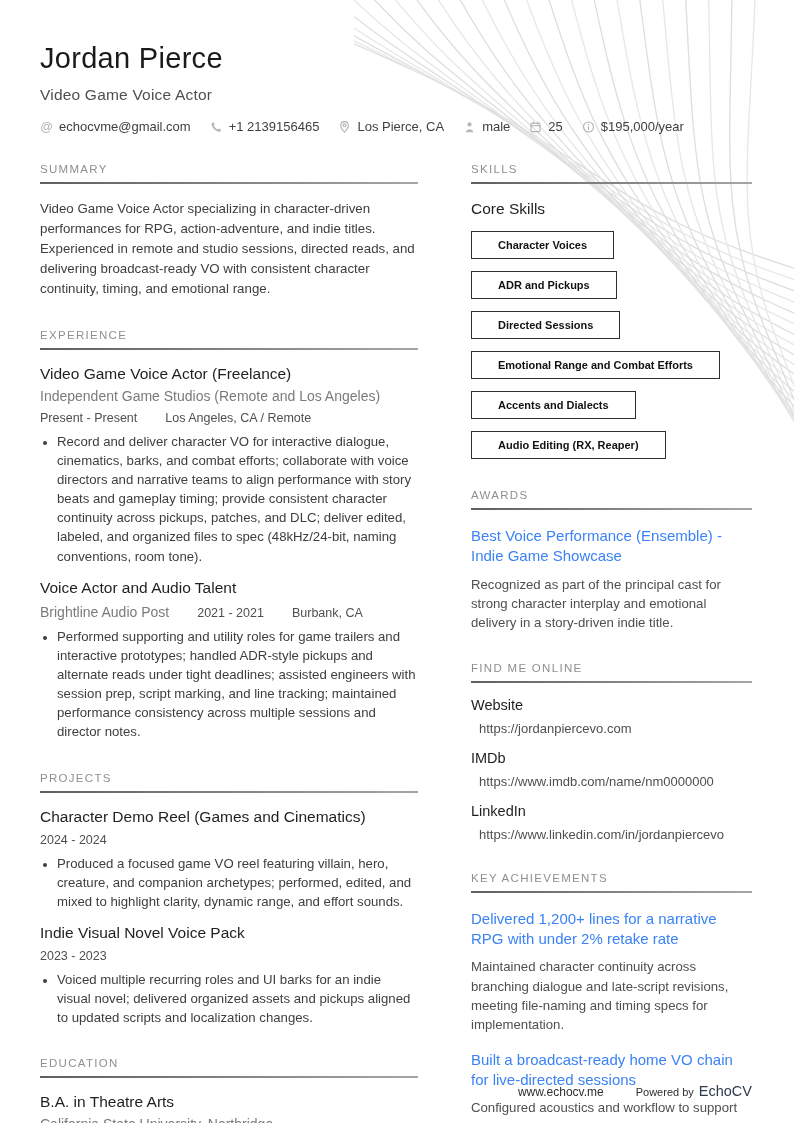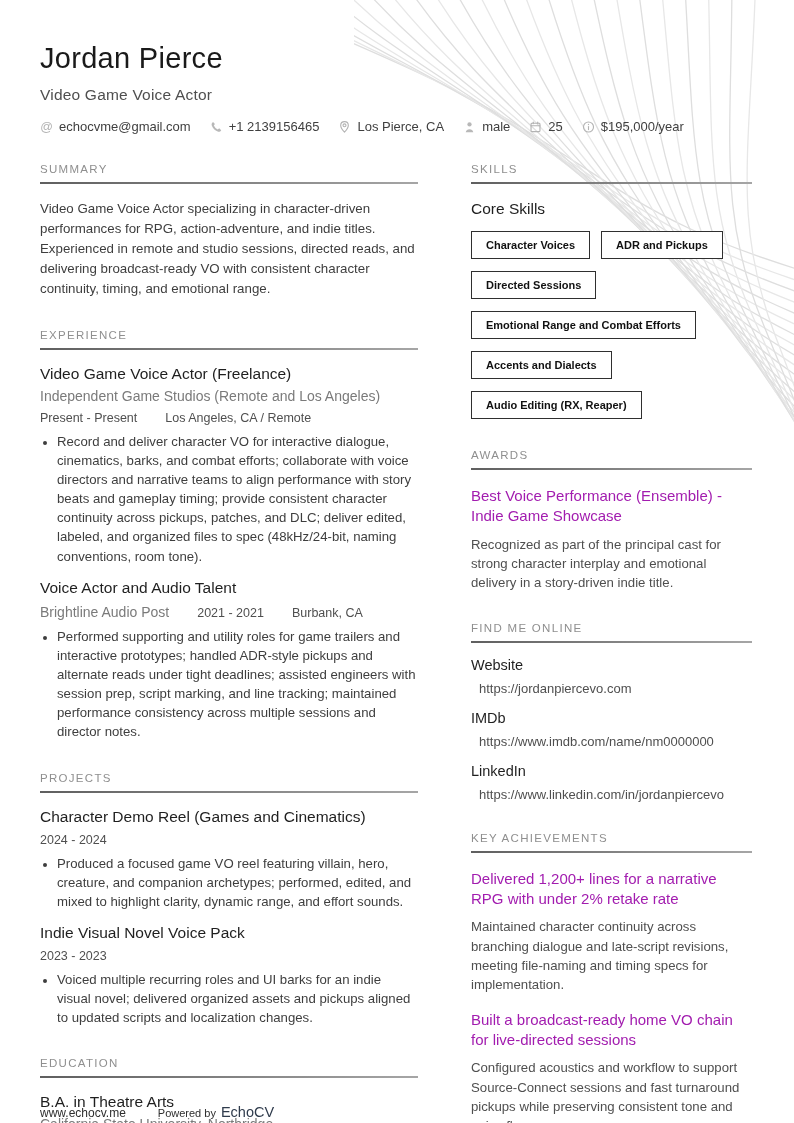--- a/index.html
+++ b/index.html
@@ -47,30 +47,30 @@
   .meta-item[data-kind="company"] { font-size: 14px; color:#7a7a7a; }
   .meta-item[data-kind="dates"] { font-size: 12.5px; color:#4f4f4f; }
   .meta-item[data-kind="location"] { font-size: 12.5px; color:#4f4f4f; }
   ul.bullets { margin: 7px 0 0 2px; padding-left: 15px; }
   ul.bullets li { font-size: 13.2px; line-height: 1.45; color:#3e3e3e; margin-top: 1px; }
   ul.bullets li::marker { color:#3e3e3e; font-size: 12px; }
 
   
   .group-label { font-size: 15.5px; color:#1f1f1f; margin-top: 16px; }
   .chips { display:flex; flex-wrap:wrap; gap: 12px 11px; margin-top: 13px; }
-  .chip { border: 1.5px solid #2f2f2f; background:#fff; padding: 7px 14px; font-size: 11px; font-weight: bold; color:#111; white-space:nowrap; }
-
-  .ritem-title { font-size: 15px; line-height: 1.35; color:#a21caf; margin-top: 16px; }
+  .chip { border: 1.5px solid #2f2f2f; background:#fff; padding: 7px 26px; font-size: 11px; font-weight: bold; color:#111; white-space:nowrap; }
+
+  .ritem-title { font-size: 15px; line-height: 1.35; color:#3b82f6; margin-top: 16px; }
   .ritem-desc { font-size: 13.2px; line-height: 1.45; color:#4f4f4f; margin-top: 8px; }
 
   .link-label { font-size: 14.5px; color:#1f1f1f; margin-top: 14px; }
   .link-url { display:block; font-size: 13px; color:#4f4f4f; margin-top: 8px; text-decoration:none;padding-left:8px; }
 
   
-  .footer { position:absolute; left:40px; right:42px; bottom:3px; display:flex; justify-content:flex-start; align-items:flex-end; z-index:1;margin-top:15px; }
+  .footer { position:absolute; left:40px; right:42px; bottom:24px; display:flex; justify-content:flex-end; align-items:flex-end; z-index:1;margin-top:15px; }
   .footer-site { font-size: 12px; color:#2e2e2e; text-decoration:none; }
   .powered { display:flex; align-items:baseline; gap:5px;padding-left:32px; }
   .powered-label { font-size: 11px; color:#2e2e2e; }
   .powered-brand { font-size: 14.5px; color:#2f3b4c; text-decoration:none; }
 </style>
 </head>
 <body>
 
 <div class="page">
 

